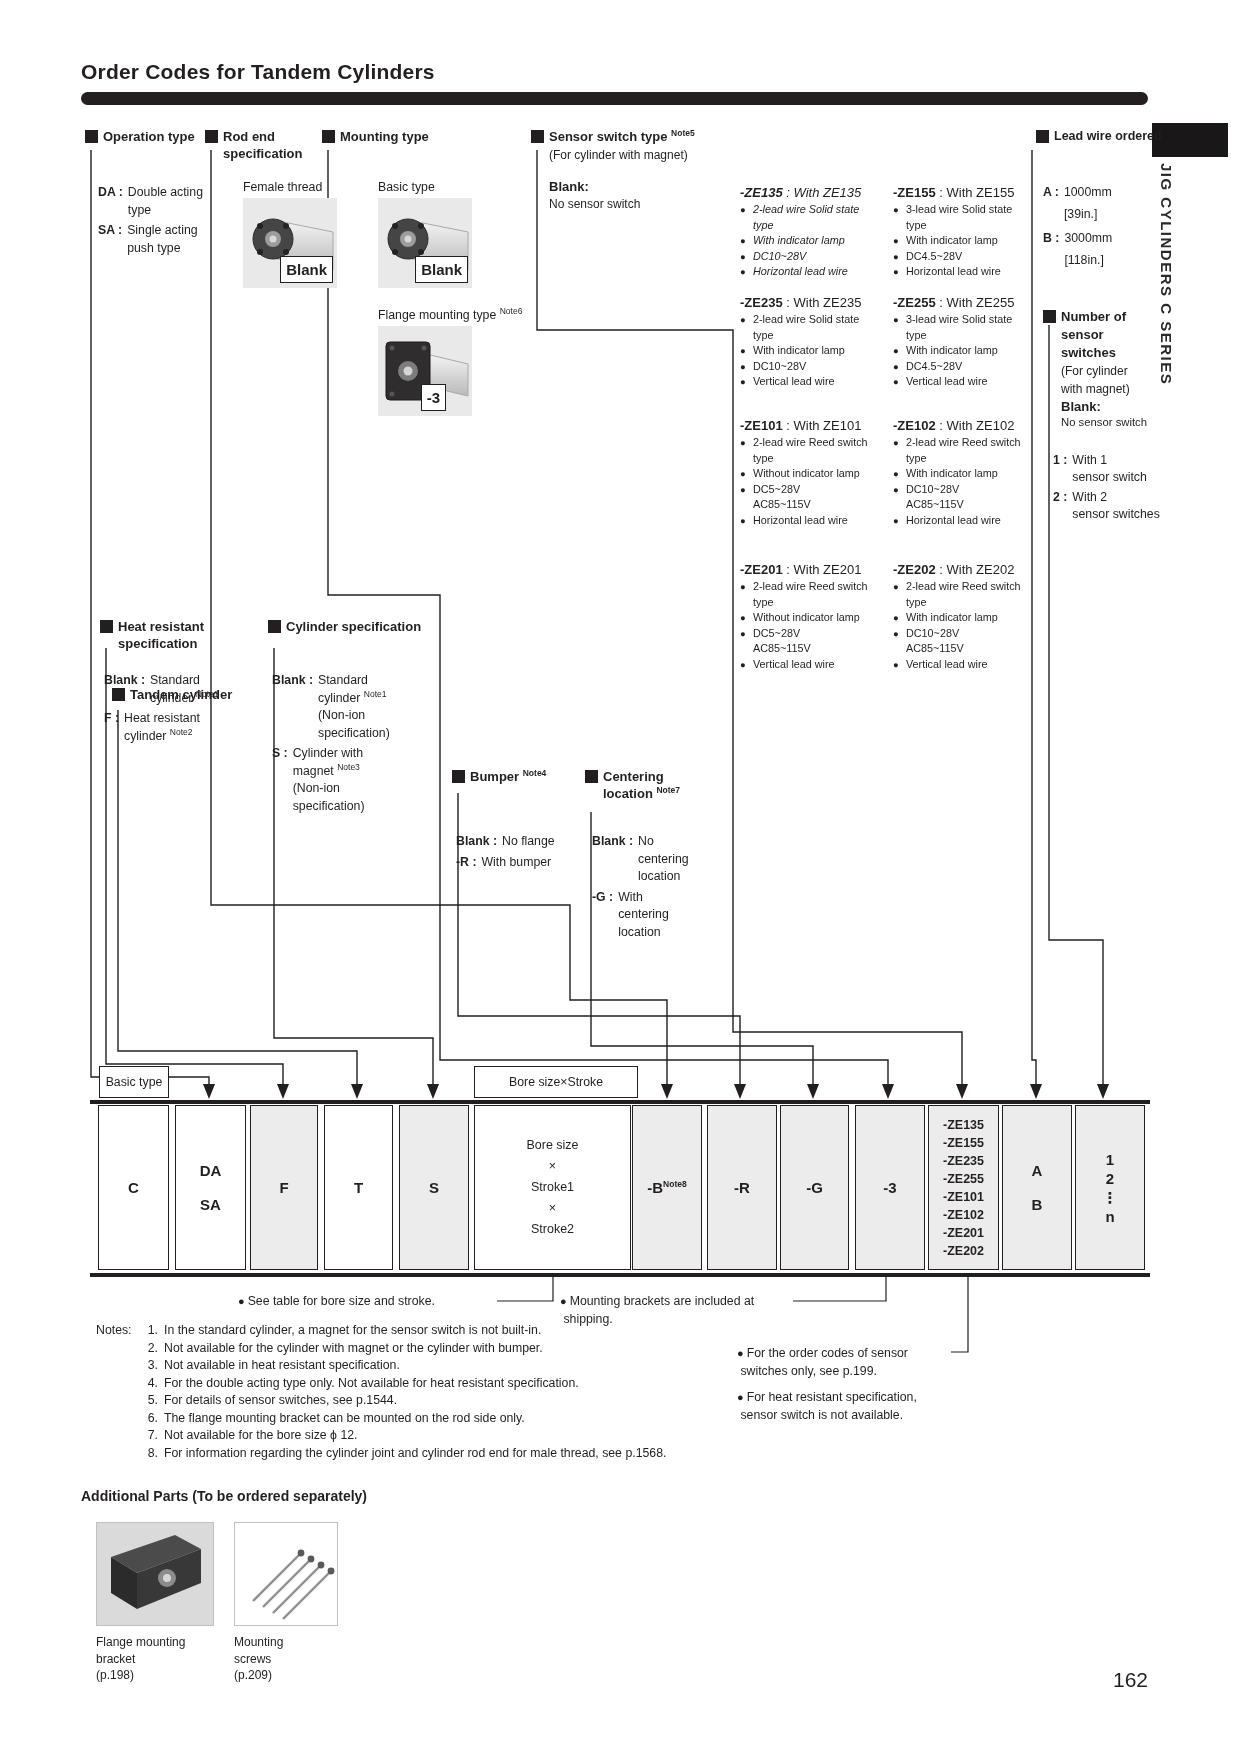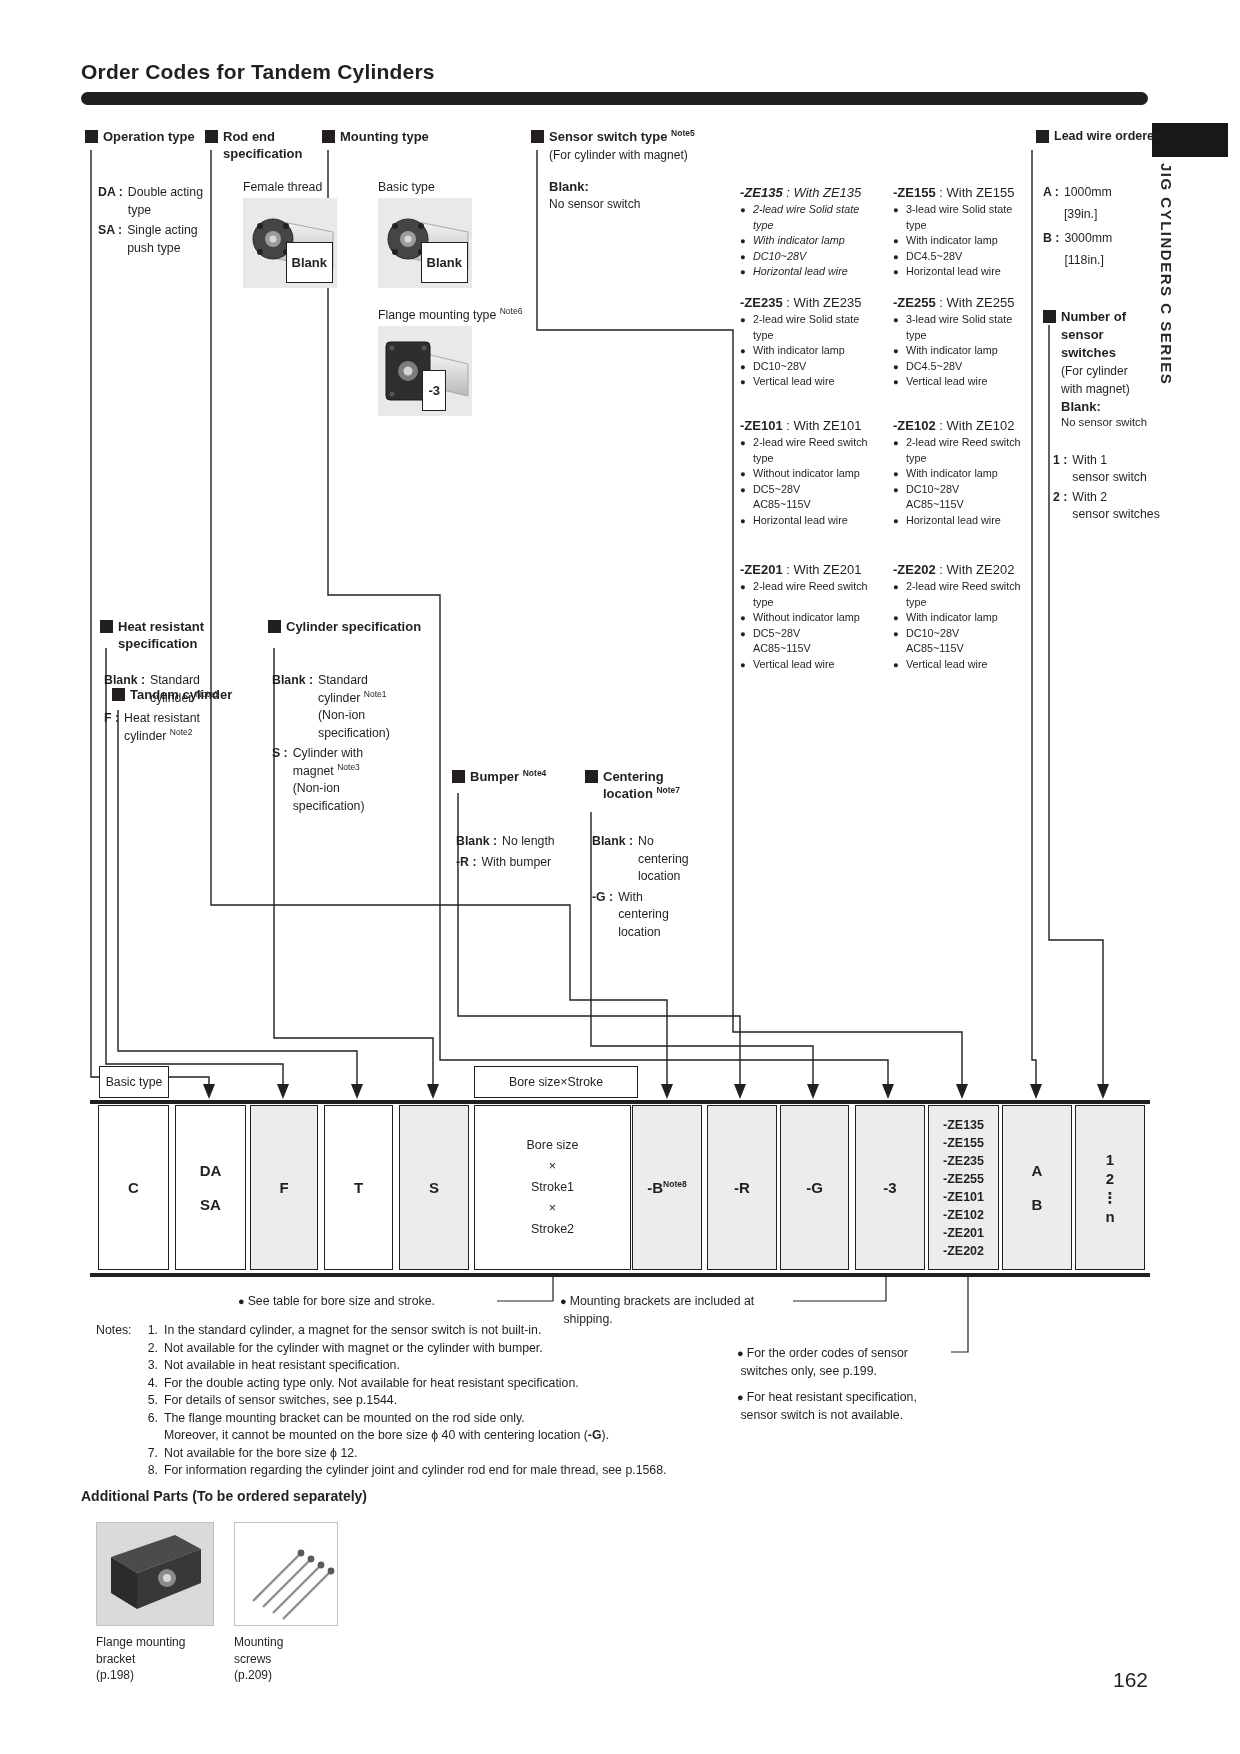--- a/index.html
+++ b/index.html
@@ -20,21 +20,21 @@
   sup{font-size:8.5px;vertical-align:super;line-height:0;}
   
   .kv-row{display:flex;margin-bottom:3px;}
   .kv-key{font-weight:bold;white-space:nowrap;margin-right:5px;}
   .kv-list{font-size:12.3px;line-height:17.5px;}
   .kv-val{white-space:nowrap;}
   
   .photo{width:94px;height:90px;background:#e9e9e9;position:relative;}
   .photo svg{display:block;}
   .tag{position:absolute;background:#fff;border:1.7px solid #231f20;font-weight:bold;
-       font-size:13px;padding:11px 5px;line-height:17px;}
+       font-size:15px;padding:4px 5px;line-height:17px;}
   .opt-label{font-size:12.3px;margin-bottom:4px;white-space:nowrap;}
   
   .sgroup{position:absolute;width:152px;font-size:10.8px;line-height:15.6px;}
   .sg-head{font-size:13px;line-height:19px;white-space:nowrap;}
   .sg-head b{font-size:13px;}
   .sg-line{display:flex;white-space:nowrap;}
   .sg-line .blt{width:13px;font-size:9.5px;}
   .sg-cont{padding-left:13px;white-space:nowrap;}
   
   .rule{background:#231f20;height:3.5px;}
@@ -420,21 +420,21 @@
     </div>
 
   <div class="abs sq" style="left:112px;top:688px"></div>
   <div class="abs sec-title" style="left:130px;top:686px">Tandem cylinder</div>
 
   <div class="abs sq" style="left:452px;top:770px"></div>
   <div class="abs sec-title" style="left:470px;top:768px">Bumper <sup>Note4</sup></div>
   <div class="abs kv-list" style="left:456px;top:833px">
       <div class="kv-row">
         <span class="kv-key">Blank :</span>
-        <span class="kv-val">No length</span>
+        <span class="kv-val">No flange</span>
       </div>
       <div class="kv-row">
         <span class="kv-key">-R :</span>
         <span class="kv-val">With bumper</span>
       </div>
     </div>
 
   <div class="abs sq" style="left:585px;top:770px"></div>
   <div class="abs sec-title" style="left:603px;top:768px">Centering<br>location <sup>Note7</sup></div>
   <div class="abs kv-list" style="left:592px;top:833px">
@@ -539,25 +539,20 @@
       </div>
       <div class="note-row">
         <span class="note-label"></span>
         <span class="note-num">5.</span>
         <span class="note-txt">For details of sensor switches, see p.1544.</span>
       </div>
       <div class="note-row">
         <span class="note-label"></span>
         <span class="note-num">6.</span>
         <span class="note-txt">The flange mounting bracket can be mounted on the rod side only.</span>
-      </div>
-      <div class="note-row">
-        <span class="note-label"></span>
-        <span class="note-num"></span>
-        <span class="note-txt">Moreover, it cannot be mounted on the bore size ϕ 40 with centering location (<b>-G</b>).</span>
       </div>
       <div class="note-row">
         <span class="note-label"></span>
         <span class="note-num">7.</span>
         <span class="note-txt">Not available for the bore size ϕ 12.</span>
       </div>
       <div class="note-row">
         <span class="note-label"></span>
         <span class="note-num">8.</span>
         <span class="note-txt">For information regarding the cylinder joint and cylinder rod end for male thread, see p.1568.</span>

